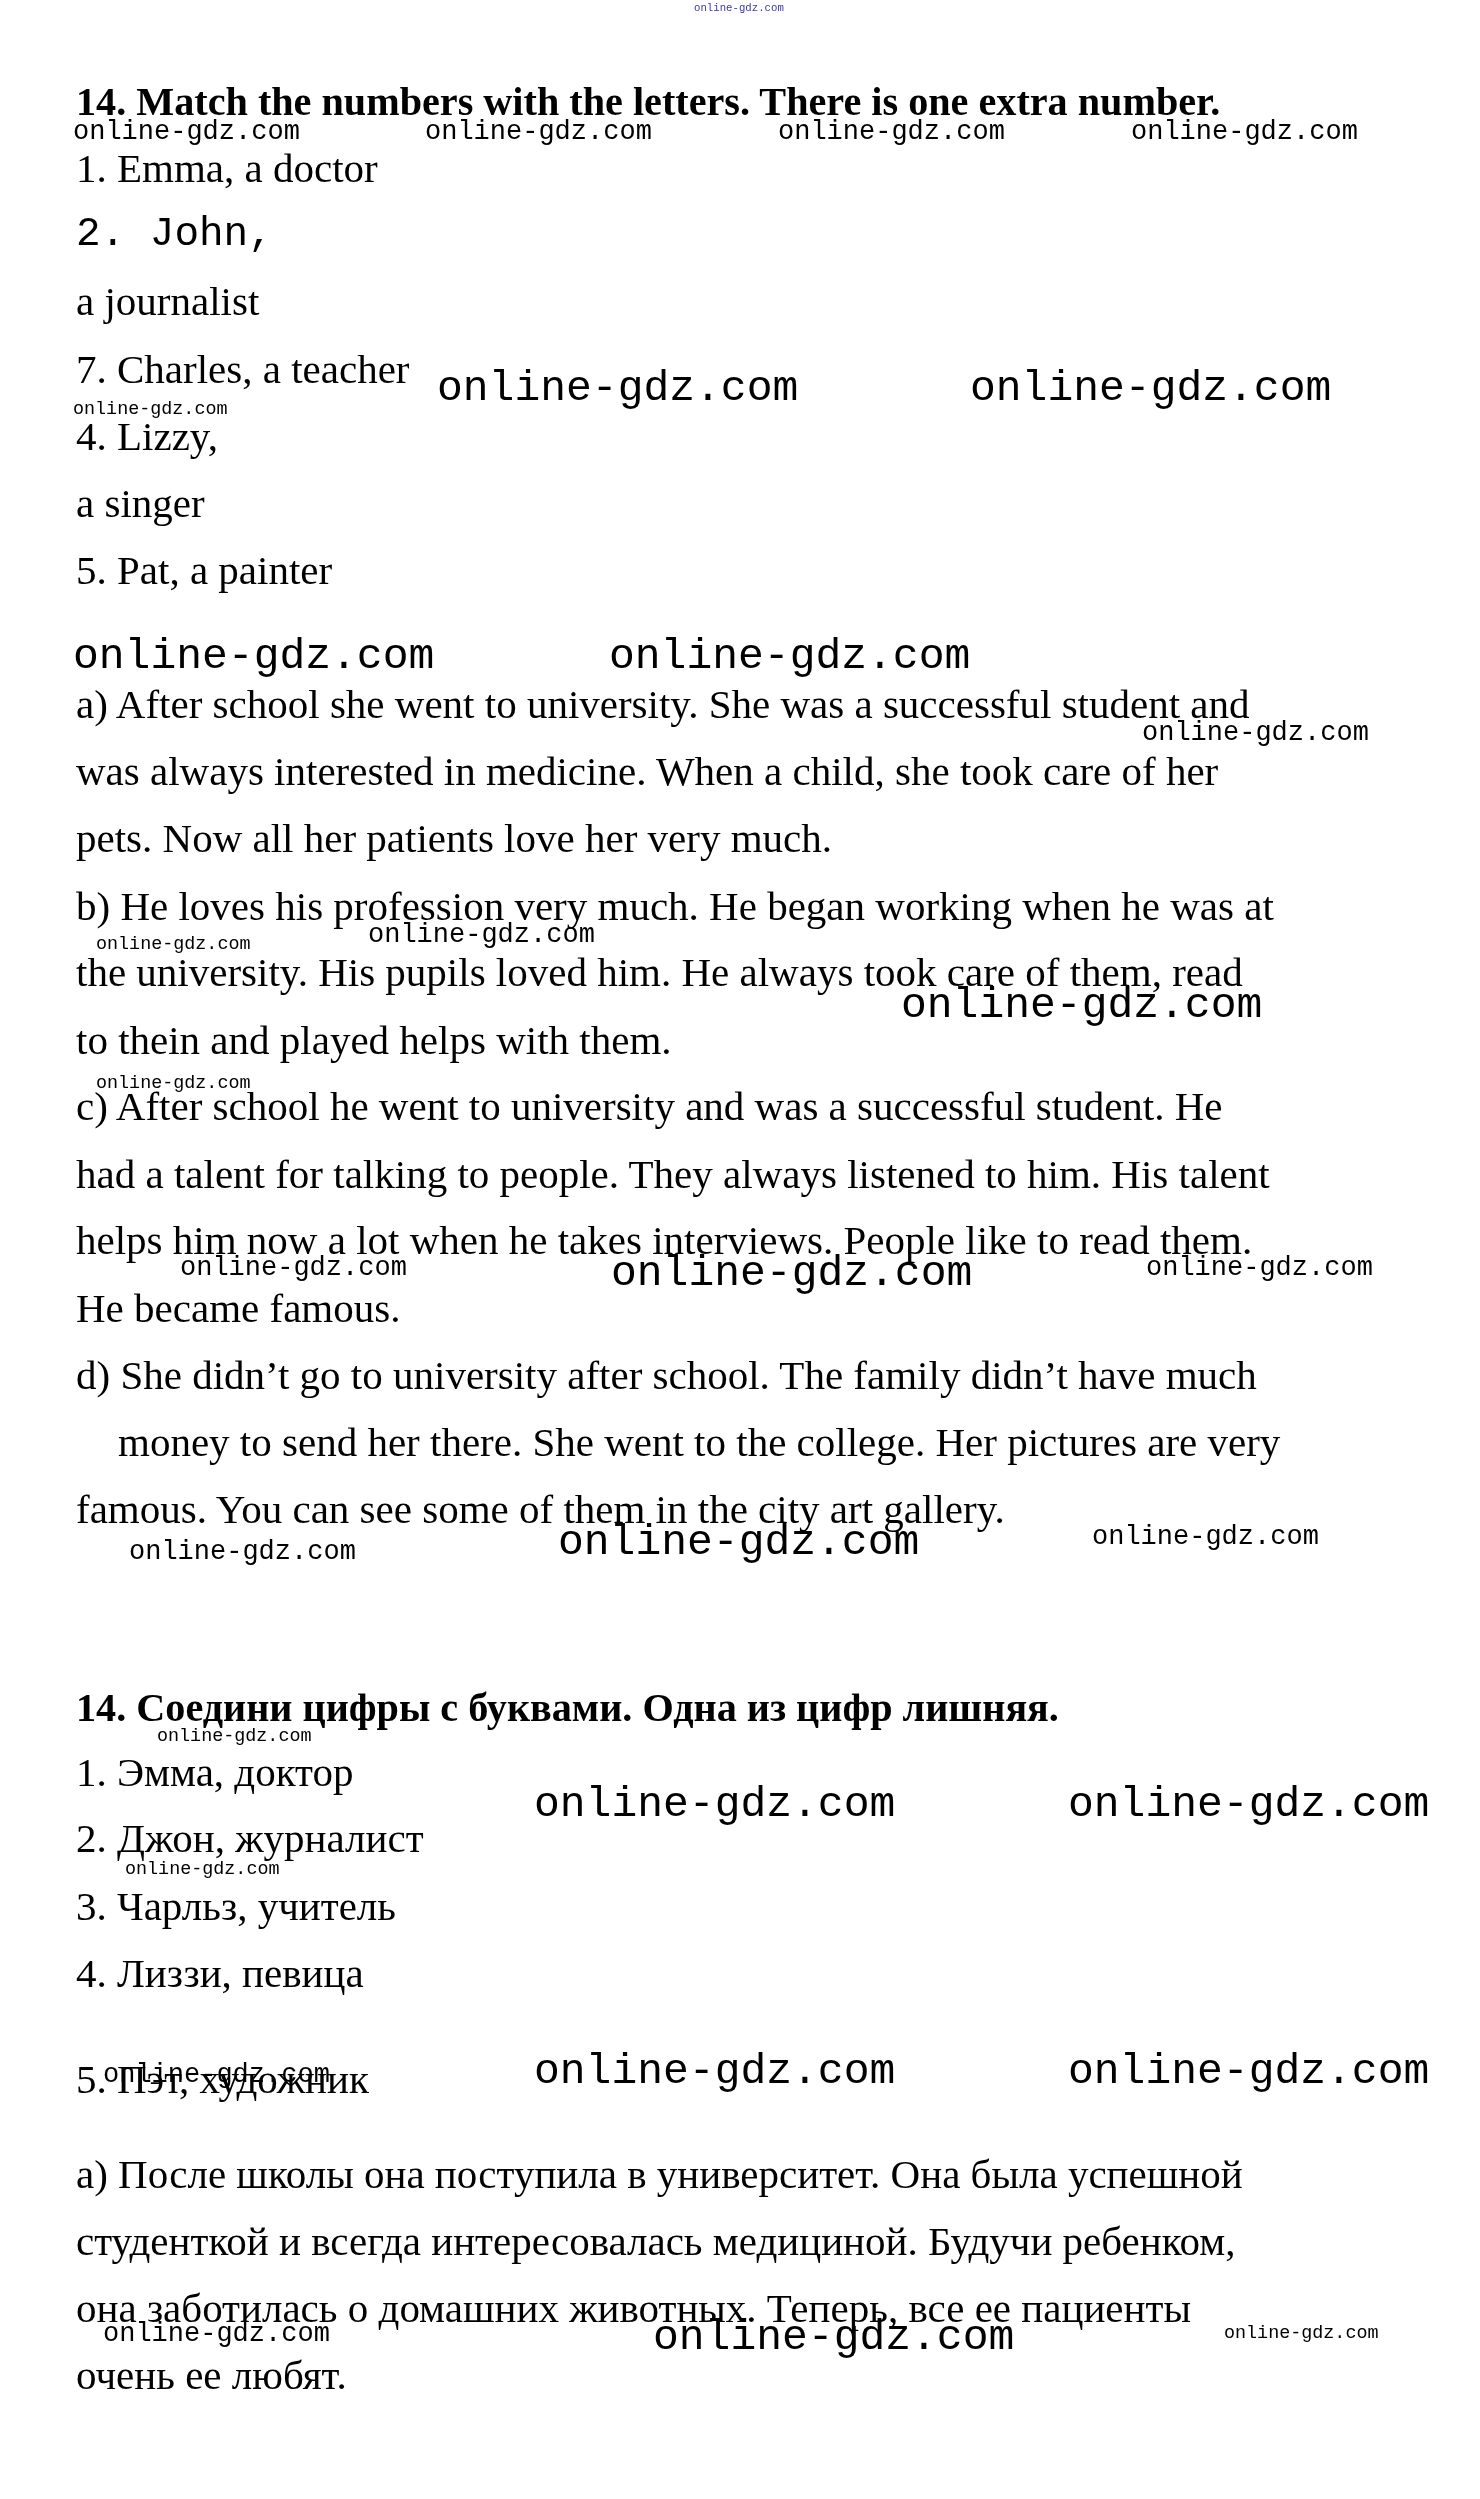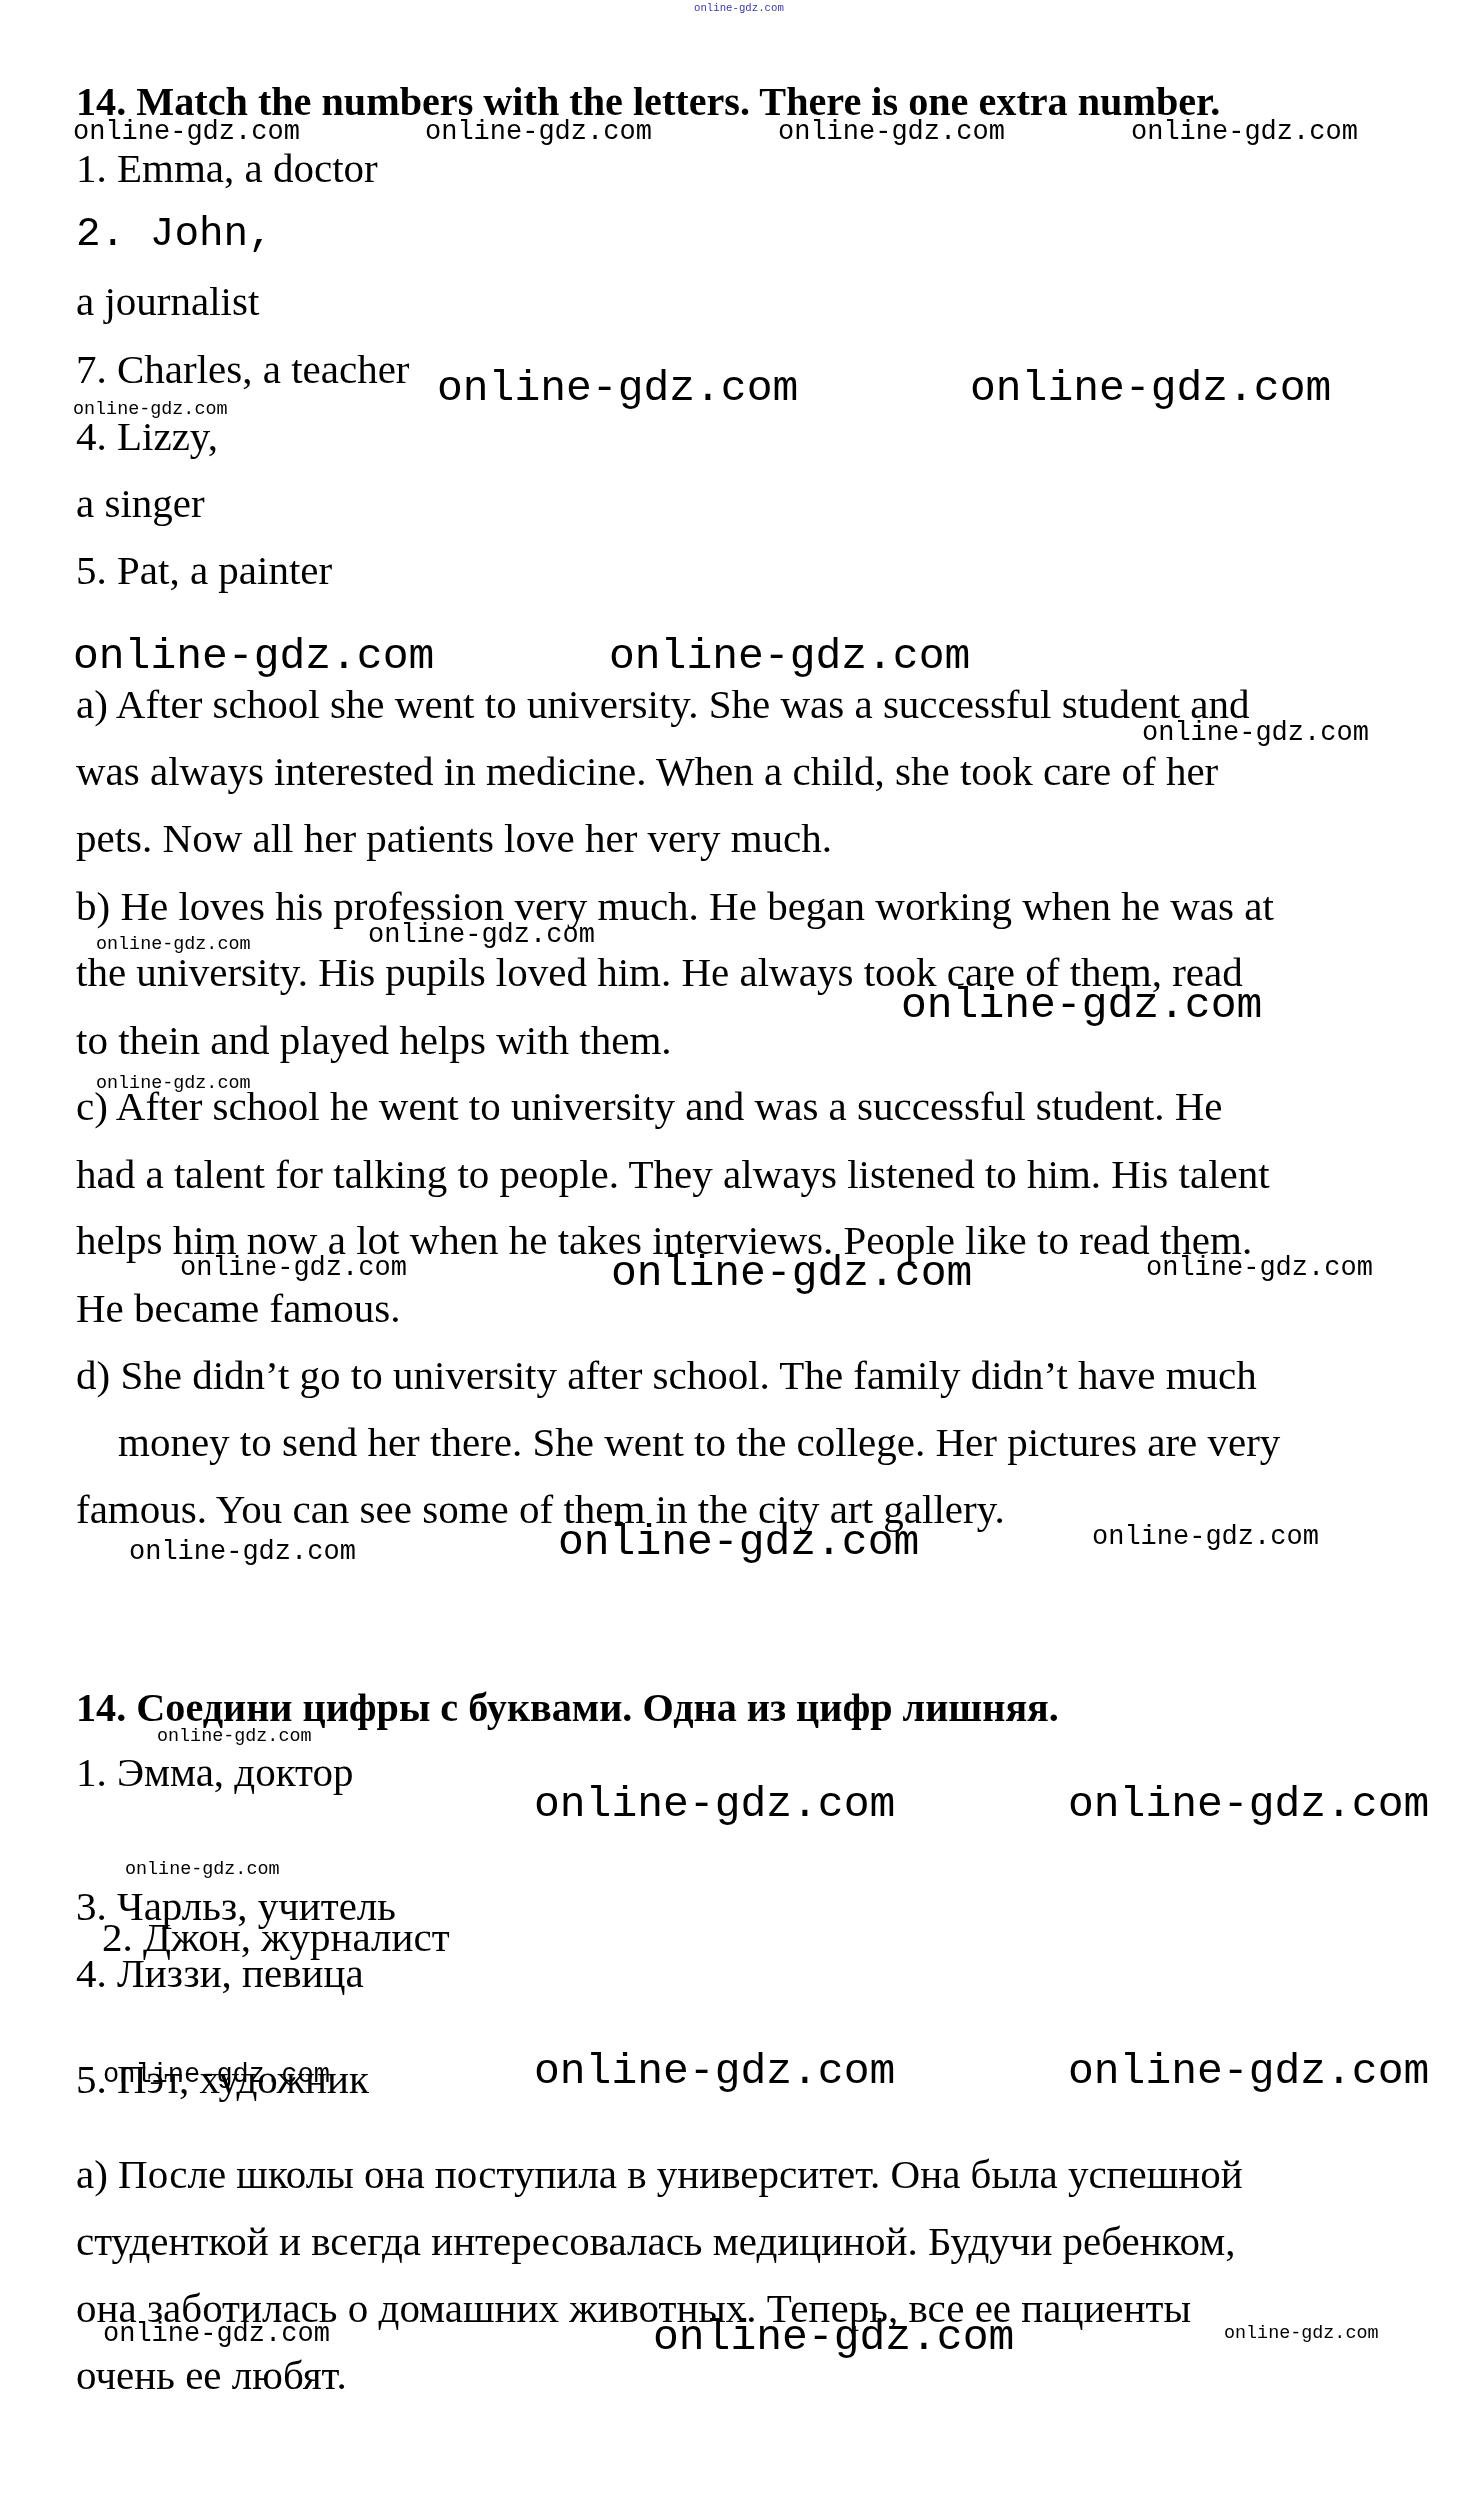--- a/index.html
+++ b/index.html
@@ -63,21 +63,21 @@
 <div class="abs serif line" style="top:1485px;">famous. You can see some of them in the city art gallery.</div>
 <div class="abs sans wm-s" style="left:1092px; top:1522px;">online-gdz.com</div>
 <div class="abs sans wm-l" style="left:558px; top:1518px;">online-gdz.com</div>
 <div class="abs sans wm-s" style="left:129px; top:1537px;">online-gdz.com</div>
 
 <div class="abs serif title" style="left:76px; top:1683px;">14. Соедини цифры с буквами. Одна из цифр лишняя.</div>
 <div class="abs sans wm-xs" style="left:157px; top:1726px;">online-gdz.com</div>
 <div class="abs serif line" style="top:1748px;">1. Эмма, доктор</div>
 <div class="abs sans wm-l" style="left:534px; top:1780px;">online-gdz.com</div>
 <div class="abs sans wm-l" style="left:1068px; top:1780px;">online-gdz.com</div>
-<div class="abs serif line" style="top:1913px;margin-left:26px;">2. Джон, журналист</div>
+<div class="abs serif line" style="top:1814px;">2. Джон, журналист</div>
 <div class="abs sans wm-xs" style="left:125px; top:1859px;">online-gdz.com</div>
 <div class="abs serif line" style="top:1882px;">3. Чарльз, учитель</div>
 <div class="abs serif line" style="top:1949px;">4. Лиззи, певица</div>
 <div class="abs serif line" style="top:2016px;margin-top:39px;">5. Пэт, художник</div>
 <div class="abs sans wm-s" style="left:103px; top:2060px;">online-gdz.com</div>
 <div class="abs sans wm-l" style="left:534px; top:2047px;">online-gdz.com</div>
 <div class="abs sans wm-l" style="left:1068px; top:2047px;">online-gdz.com</div>
 
 <div class="abs serif line" style="top:2150px;">а) После школы она поступила в университет. Она была успешной</div>
 <div class="abs serif line" style="top:2217px;text-align:center;">студенткой и всегда интересовалась медициной. Будучи ребенком,</div>

